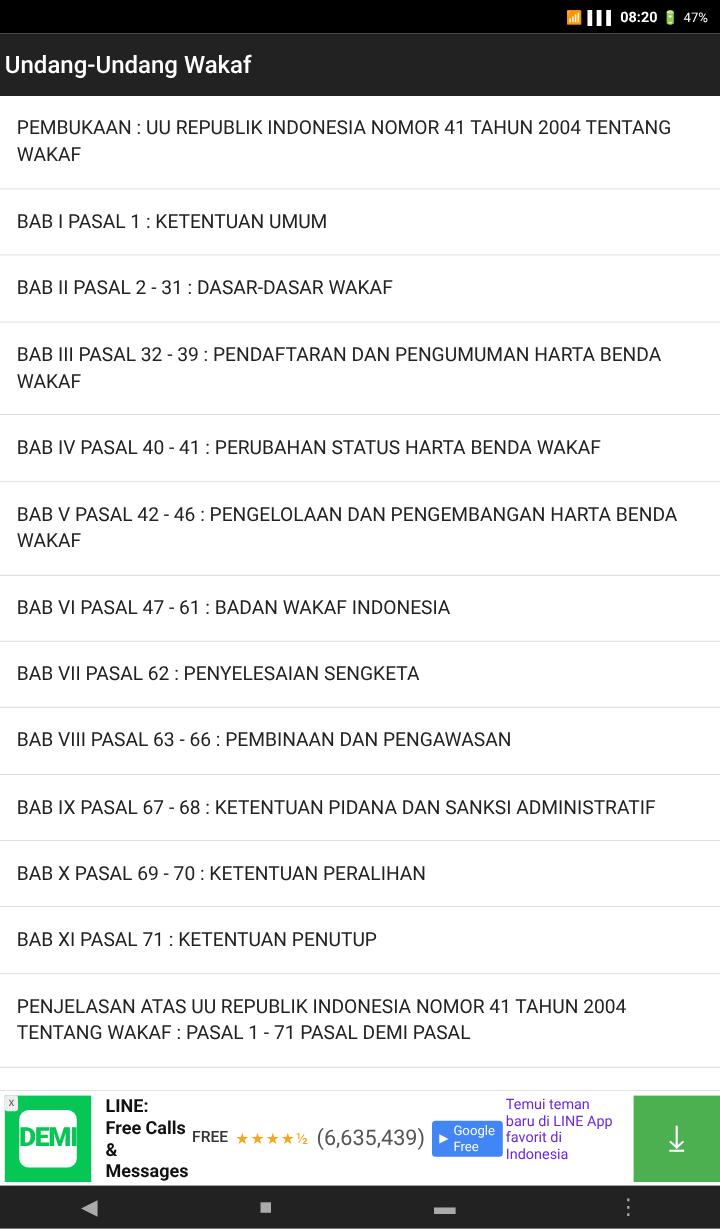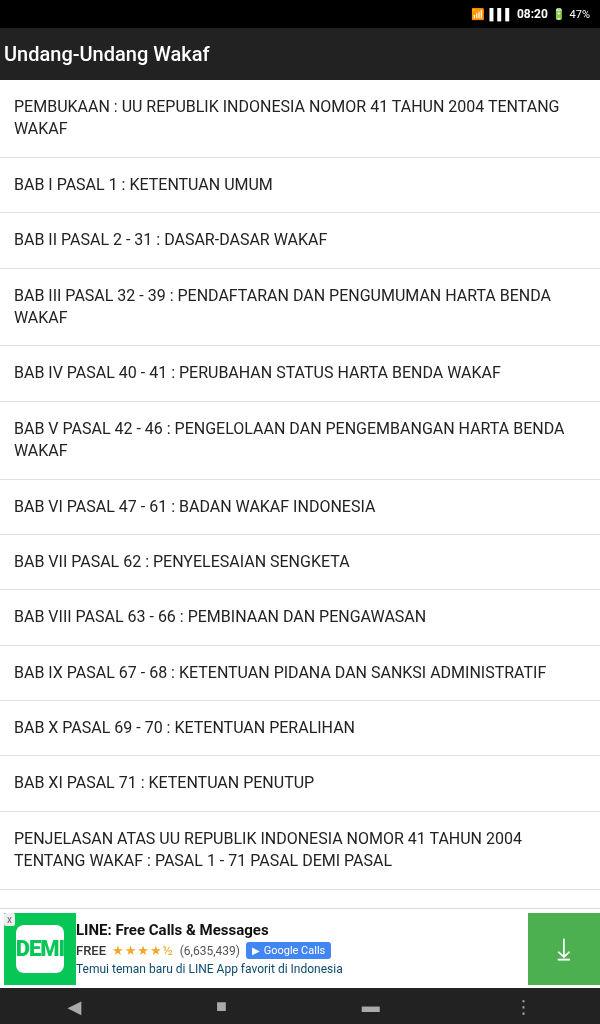--- a/index.html
+++ b/index.html
@@ -124,23 +124,23 @@
       justify-content: center;
     }
     .line-logo {
       font-size: 22px;
       font-weight: 900;
       color: #06c755;
       letter-spacing: -1px;
     }
     .ad-content {
       flex: 1;
-      padding: 6px 0;
-      display: flex;
-      flex-direction: column;
+      padding: 6px 12px;
+      display: flex;
+      flex-direction: row;
       gap: 3px;
     }
     .ad-title {
       font-size: 15px;
       font-weight: bold;
       color: #111;
     }
     .ad-row {
       display: flex;
       align-items: center;
@@ -150,36 +150,36 @@
       font-size: 13px;
       color: #333;
       font-weight: 500;
     }
     .ad-stars {
       color: #f5a623;
       font-size: 13px;
       letter-spacing: 1px;
     }
     .ad-reviews {
-      font-size: 12px;
+      font-size: 18px;
       color: #555;
     }
     .ad-google-play {
       display: flex;
       align-items: center;
       gap: 4px;
       background: #4285f4;
       color: #fff;
       font-size: 11px;
       padding: 2px 6px;
       border-radius: 3px;
     }
     .ad-subtitle {
       font-size: 12px;
-      color: #0c4a6e;
+      color: #6d28d9;
     }
     .ad-download-btn {
       width: 72px;
       height: 72px;
       background: #4caf50;
       display: flex;
       align-items: center;
       justify-content: center;
       flex-shrink: 0;
       cursor: pointer;
@@ -252,21 +252,21 @@
     </div>
   </div>
   <div class="ad-content">
     <span class="ad-title">LINE: Free Calls &amp; Messages</span>
     <div class="ad-row">
       <span class="ad-free">FREE</span>
       <span class="ad-stars">★★★★½</span>
       <span class="ad-reviews">(6,635,439)</span>
       <span class="ad-google-play">
         <span style="font-size:10px;">▶</span>
-        <span>Google Calls</span>
+        <span>Google Free</span>
       </span>
     </div>
     <span class="ad-subtitle">Temui teman baru di LINE App favorit di Indonesia</span>
   </div>
   <div class="ad-download-btn">
     <span class="download-arrow">⤓</span>
   </div>
 </div>
 
 <div class="bottom-nav">

